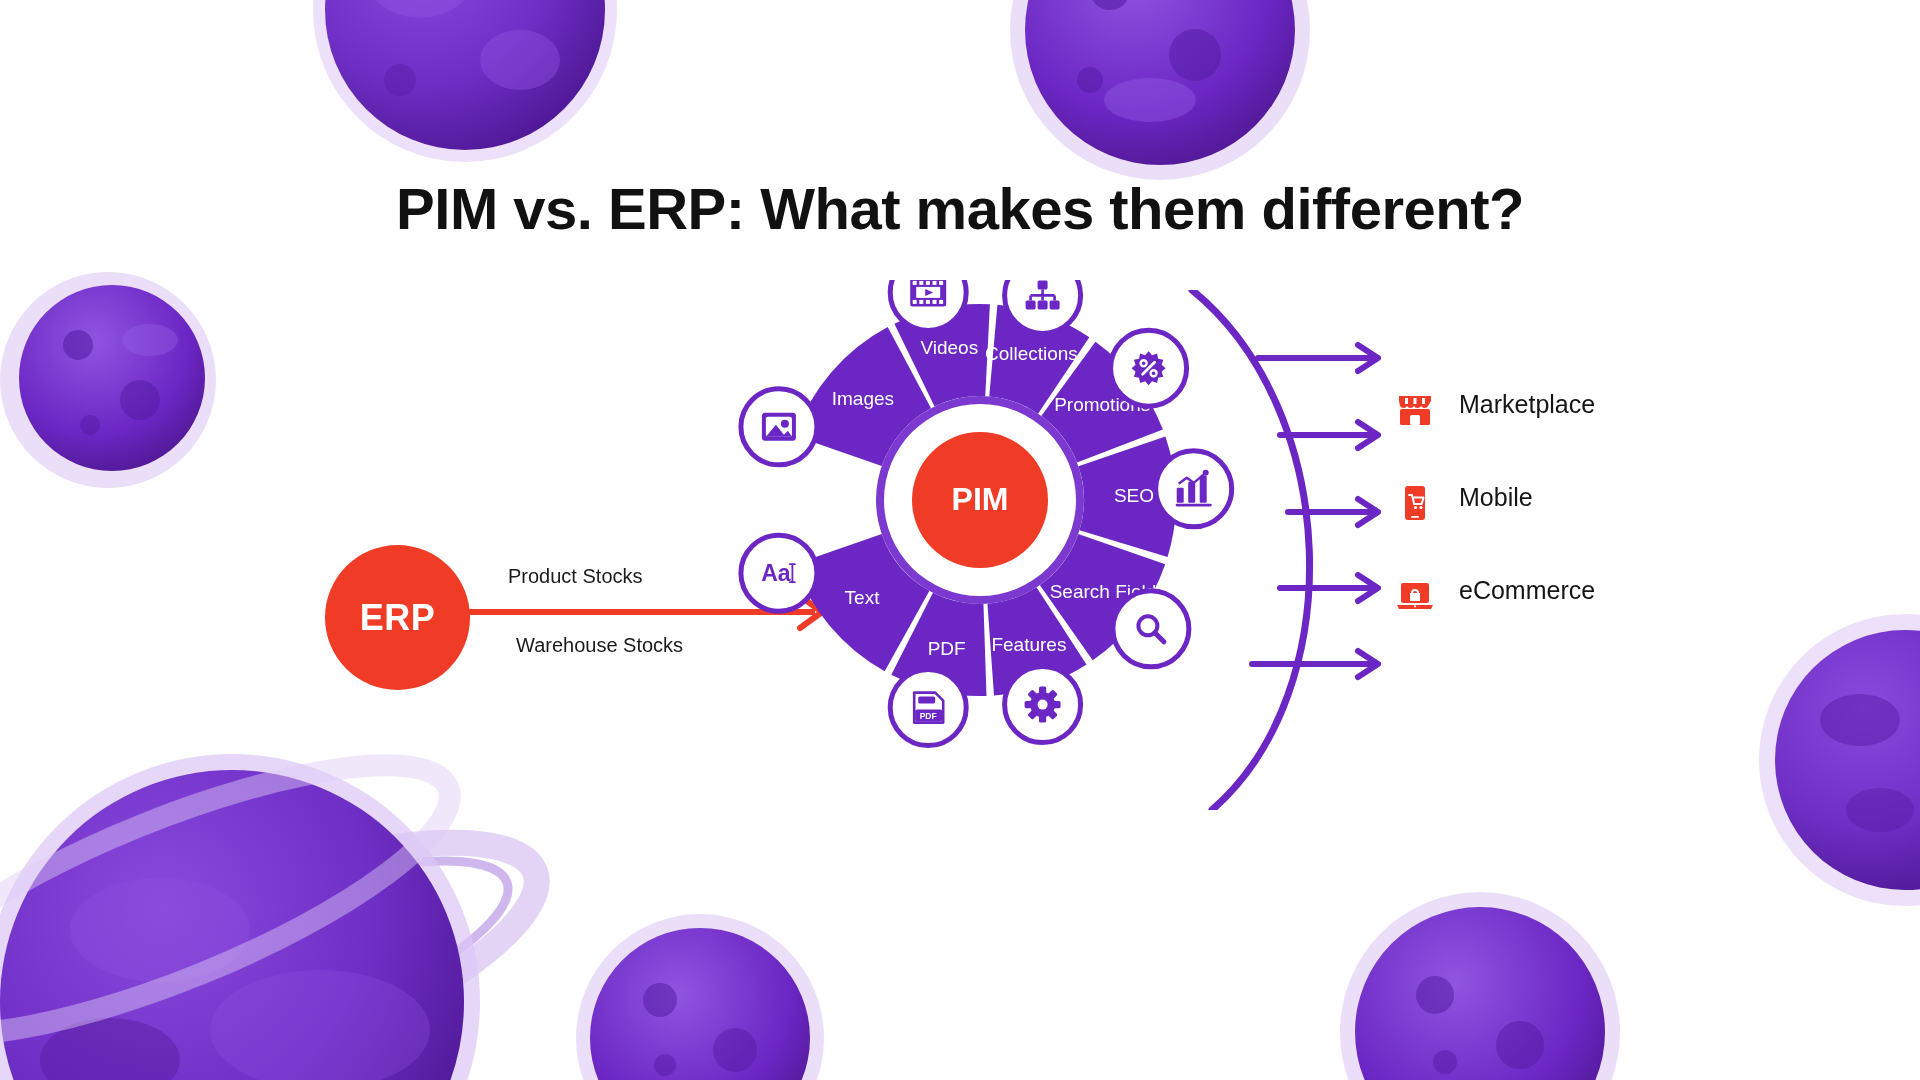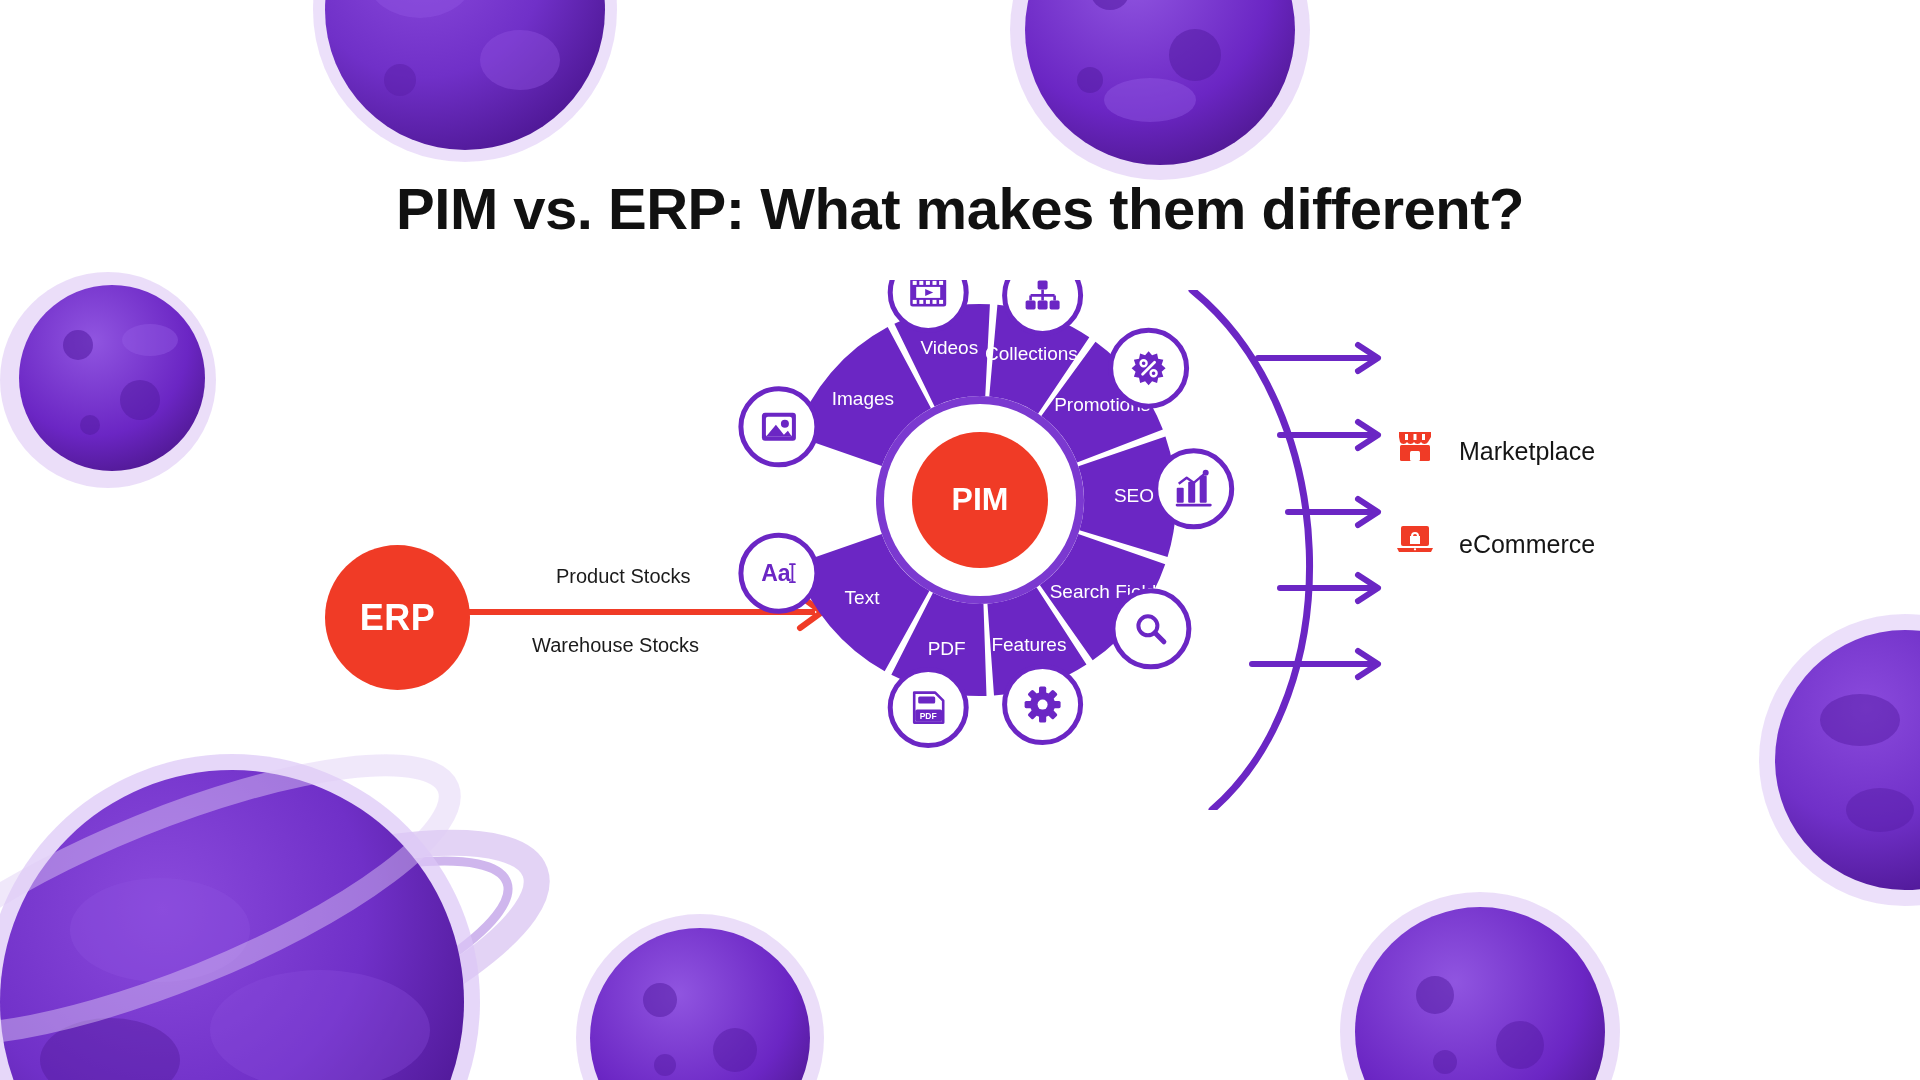--- a/index.html
+++ b/index.html
@@ -43,22 +43,22 @@
     letter-spacing:0.5px;
   }
 
   
   .erp-flow-label{
     position:absolute;
     font-size:20px;
     color:#1b1b1b;
     white-space:nowrap;
   }
-  #erp-flow-0{ left:556px; top:565px; }
-  #erp-flow-1{ left:532px; top:634px; }
+  #erp-flow-0{ left:508px; top:565px; }
+  #erp-flow-1{ left:516px; top:634px; }
 
   
   #wheel-svg{ position:absolute; left:640px; top:280px; width:680px; height:640px; }
 
   .seg-label{
     fill:#ffffff;
     font-family:"Liberation Sans", sans-serif;
     font-size:19px;
     font-weight:500;
     text-anchor:middle;
@@ -70,21 +70,21 @@
     font-size:32px;
     font-weight:bold;
     text-anchor:middle;
     dominant-baseline:middle;
   }
 
   
   #output-list{ position:absolute; left:1395px; top:390px; width:420px; }
   .output-item{
     display:flex;
-    align-items:flex-end;
+    align-items:flex-start;
     height:76px;
     margin-bottom:17px;
   }
   .output-icon{
     width:40px; height:40px;
     flex:0 0 40px;
     margin-right:24px;
     display:flex; align-items:center; justify-content:center;
   }
   .output-label{
@@ -414,20 +414,33 @@
             <rect x="10" y="8" width="3" height="6" fill="#ffffff"></rect>
             <rect x="18.5" y="8" width="3" height="6" fill="#ffffff"></rect>
             <rect x="27" y="8" width="3" height="6" fill="#ffffff"></rect>
           </svg>
         </span>
         <span class="output-label">Marketplace</span>
       </div>
 
 
 
+      <div class="output-item">
+        <span class="output-icon">
+          <svg viewBox="0 0 40 40" width="40" height="40">
+            <rect x="10" y="3" width="20" height="34" rx="3" fill="#F03B26"></rect>
+            <rect x="12" y="8" width="16" height="22" fill="#F03B26"></rect>
+            <path d="M14 12 h3 l2.2 9 h7.5 l1.8-6.4 h-9.6" fill="none" stroke="#ffffff" stroke-width="2" stroke-linejoin="round" stroke-linecap="round"></path>
+            <circle cx="20.5" cy="24.5" r="1.6" fill="#ffffff"></circle>
+            <circle cx="26" cy="24.5" r="1.6" fill="#ffffff"></circle>
+            <rect x="16" y="33" width="8" height="1.8" rx="0.9" fill="#ffffff"></rect>
+          </svg>
+        </span>
+        <span class="output-label">Mobile</span>
+      </div>
 
       <div class="output-item">
         <span class="output-icon">
           <svg viewBox="0 0 40 40" width="40" height="40">
             <rect x="6" y="7" width="28" height="20" rx="2" fill="#F03B26"></rect>
             <path d="M15 17 h10 v8 h-10 Z" fill="#ffffff"></path>
             <path d="M17 17 a3 3 0 0 1 6 0" fill="none" stroke="#ffffff" stroke-width="2"></path>
             <path d="M2 29 h36 a0 0 0 0 1 0 0 l-2 4 h-32 Z" fill="#F03B26"></path>
             <circle cx="20" cy="30.3" r="1.1" fill="#ffffff"></circle>
           </svg>

